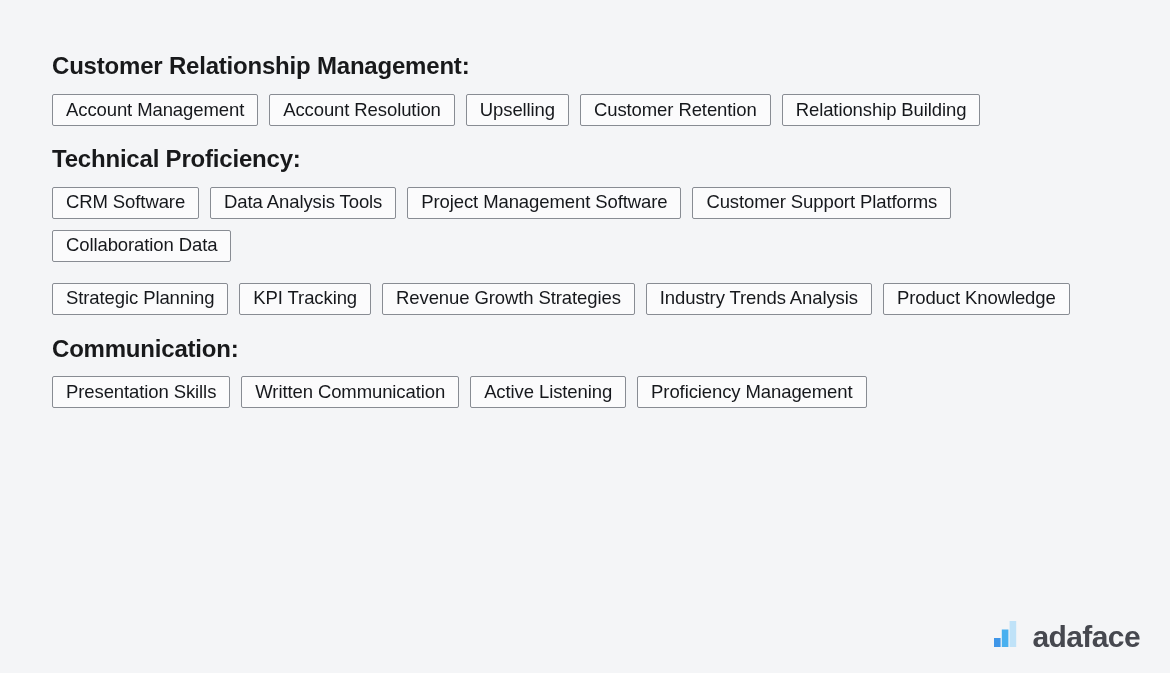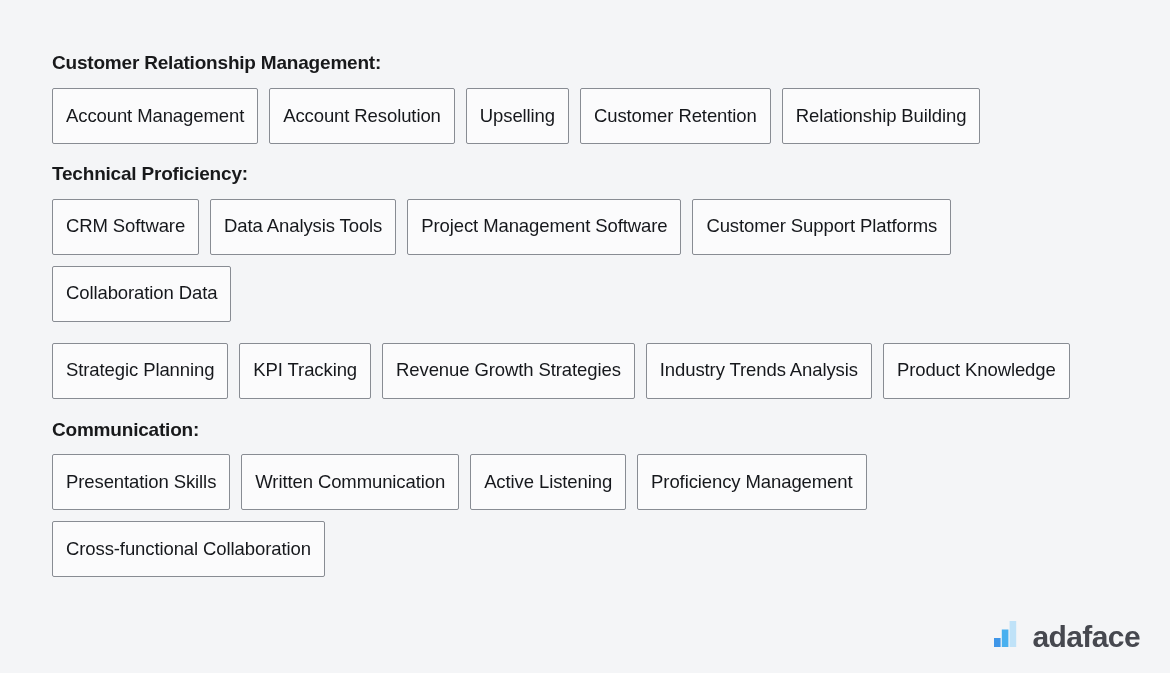--- a/index.html
+++ b/index.html
@@ -24,39 +24,39 @@
     height: 673px;
     padding: 52px 0 0 52px;
   }
   .section {
     margin-bottom: 20px;
   }
   .section:last-of-type {
     margin-bottom: 0;
   }
   .section-title {
-    font-size: 19px;
+    font-size: 24px;
     font-weight: bold;
     color: #18191b;
     letter-spacing: -0.2px;
     line-height: 1.2;
     margin: 0 0 13px 0;
     white-space: nowrap;
   }
   .chip-row {
     display: flex;
     flex-wrap: wrap;
     gap: 11px 11px;
     max-width: 1075px;
   }
   .chip {
     display: inline-flex;
     align-items: center;
     justify-content: center;
-    height: 56px;
+    height: 32px;
     padding: 0 13px;
     background: #fbfbfc;
     border: 1.6px solid #888c93;
     border-radius: 2px;
     font-size: 18.5px;
     color: #16181c;
     letter-spacing: -0.1px;
     line-height: 1;
     white-space: nowrap;
   }
@@ -122,21 +122,20 @@
     </div>
   </div>
 
   <div class="section sec-comm">
     <h2 class="section-title">Communication:</h2>
     <div class="chip-row">
       <span class="chip">Presentation Skills</span>
       <span class="chip">Written Communication</span>
       <span class="chip">Active Listening</span>
       <span class="chip">Proficiency Management</span>
-      <span class="chip">Cross-functional Collaboration</span>
     </div>
   </div>
 
 </div>
 
 <div id="logo">
   <span id="logo-mark">
     <svg width="24" height="26" viewBox="0 0 24 26" xmlns="http://www.w3.org/2000/svg" aria-hidden="true">
       <rect x="0" y="17" width="6.6" height="9" fill="#3f96e8"></rect>
       <rect x="7.8" y="8.5" width="6.6" height="17.5" fill="#49b0ef"></rect>

